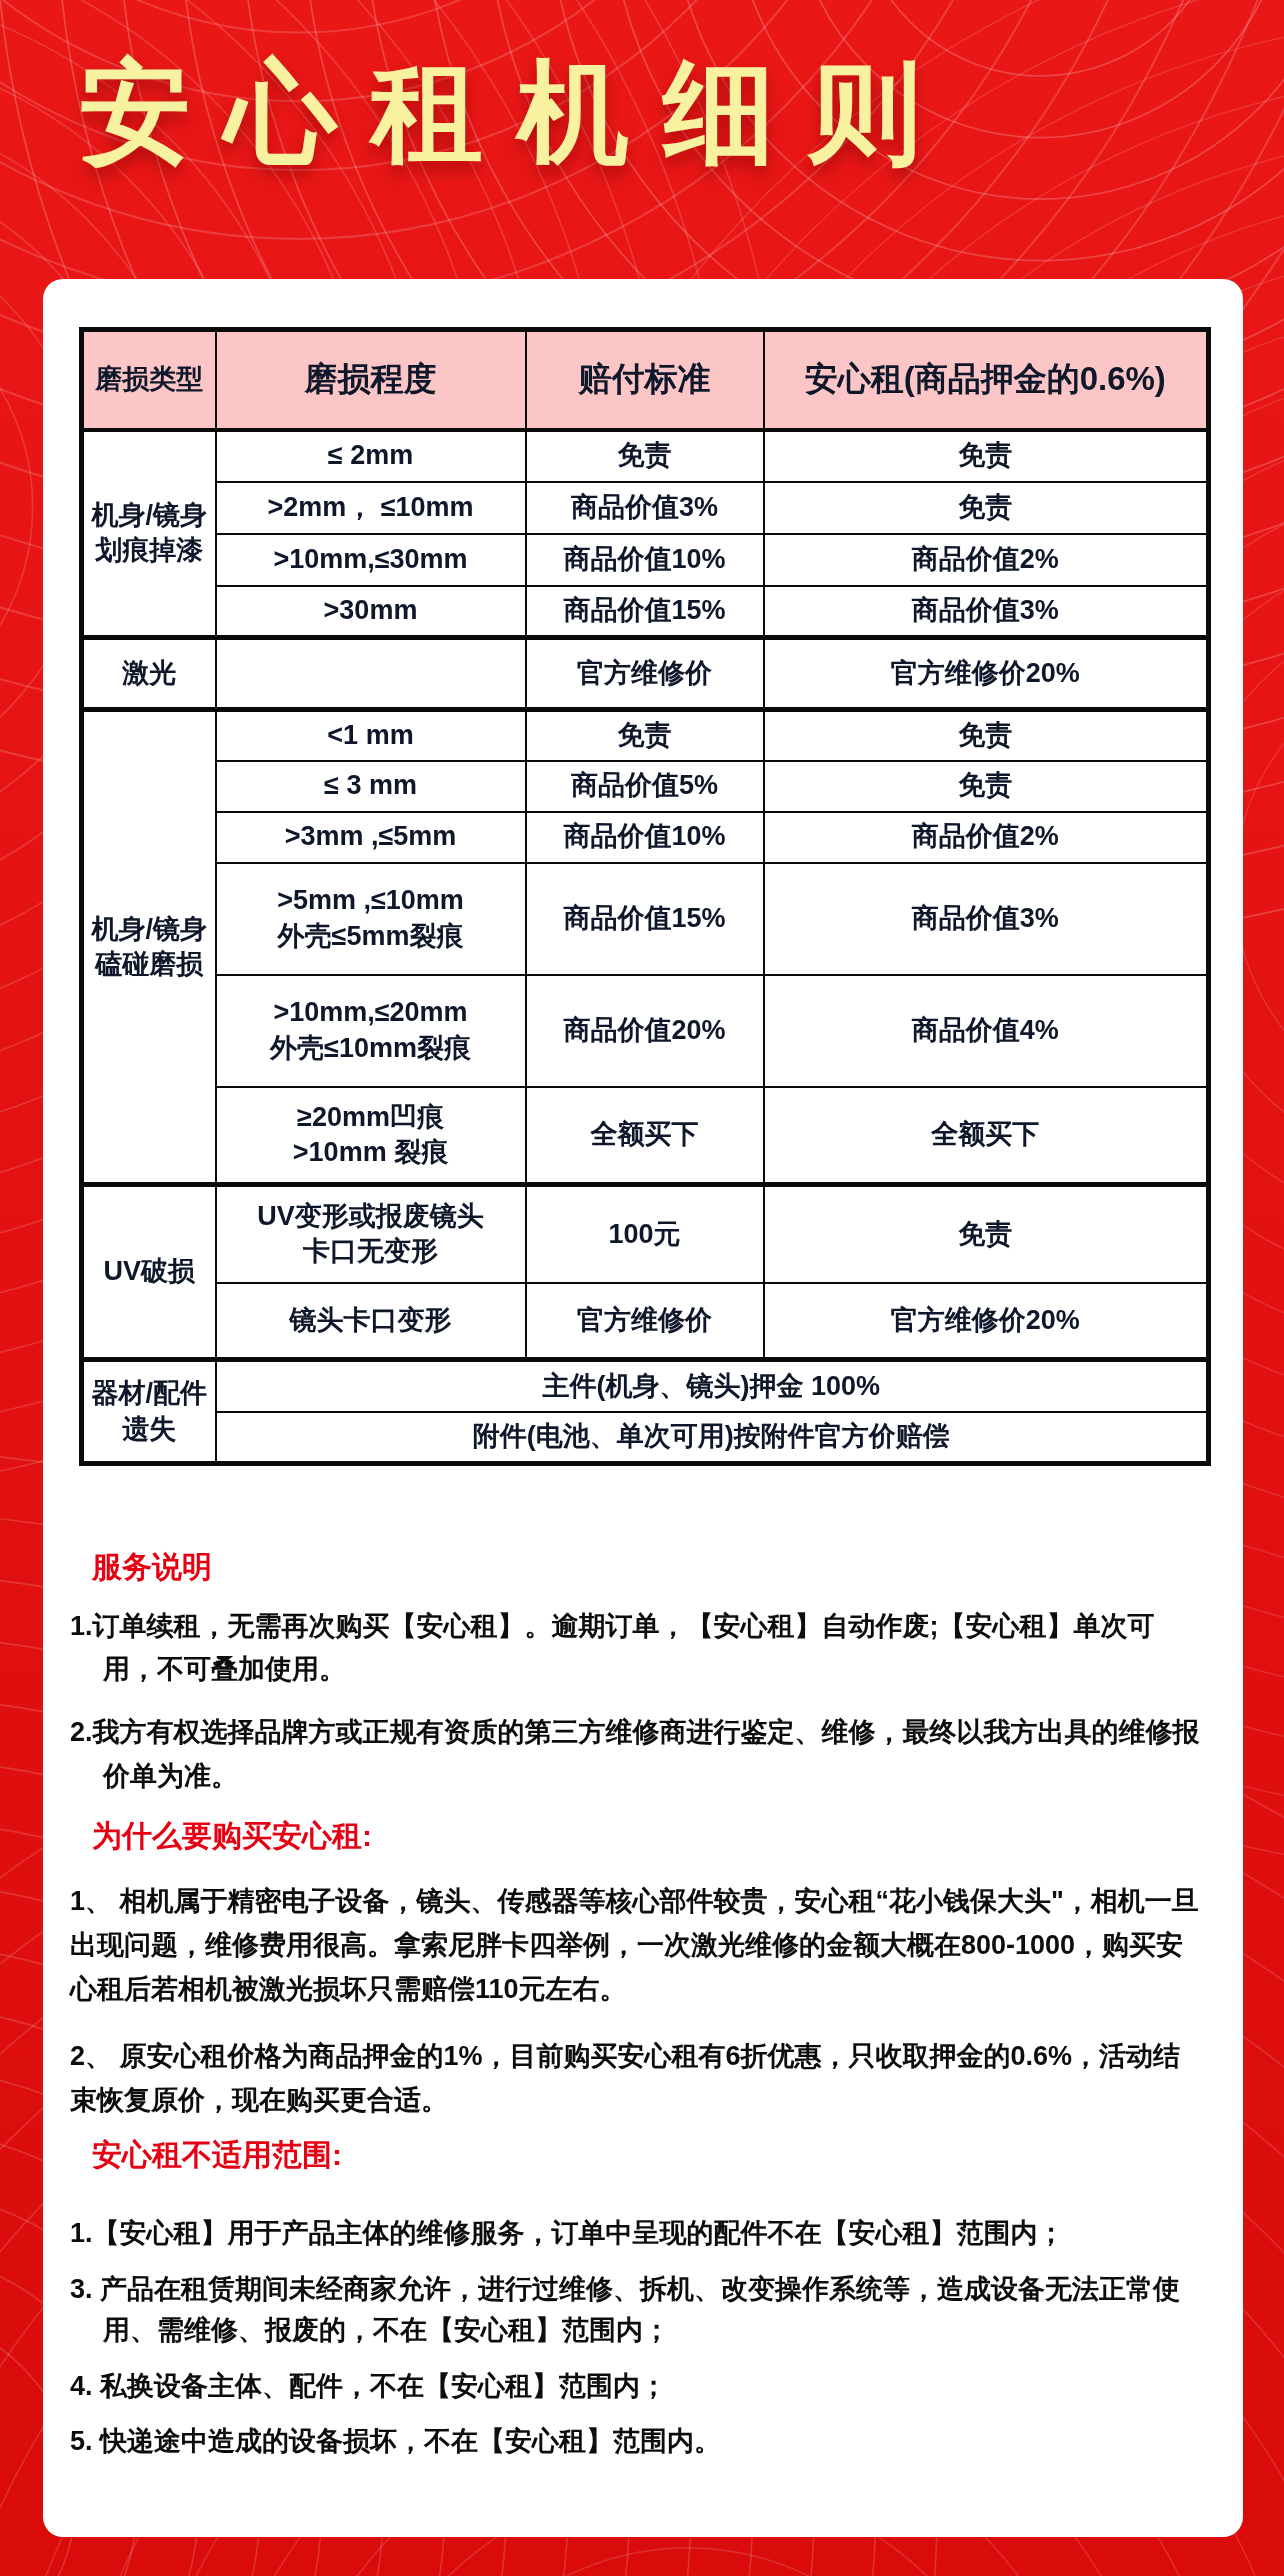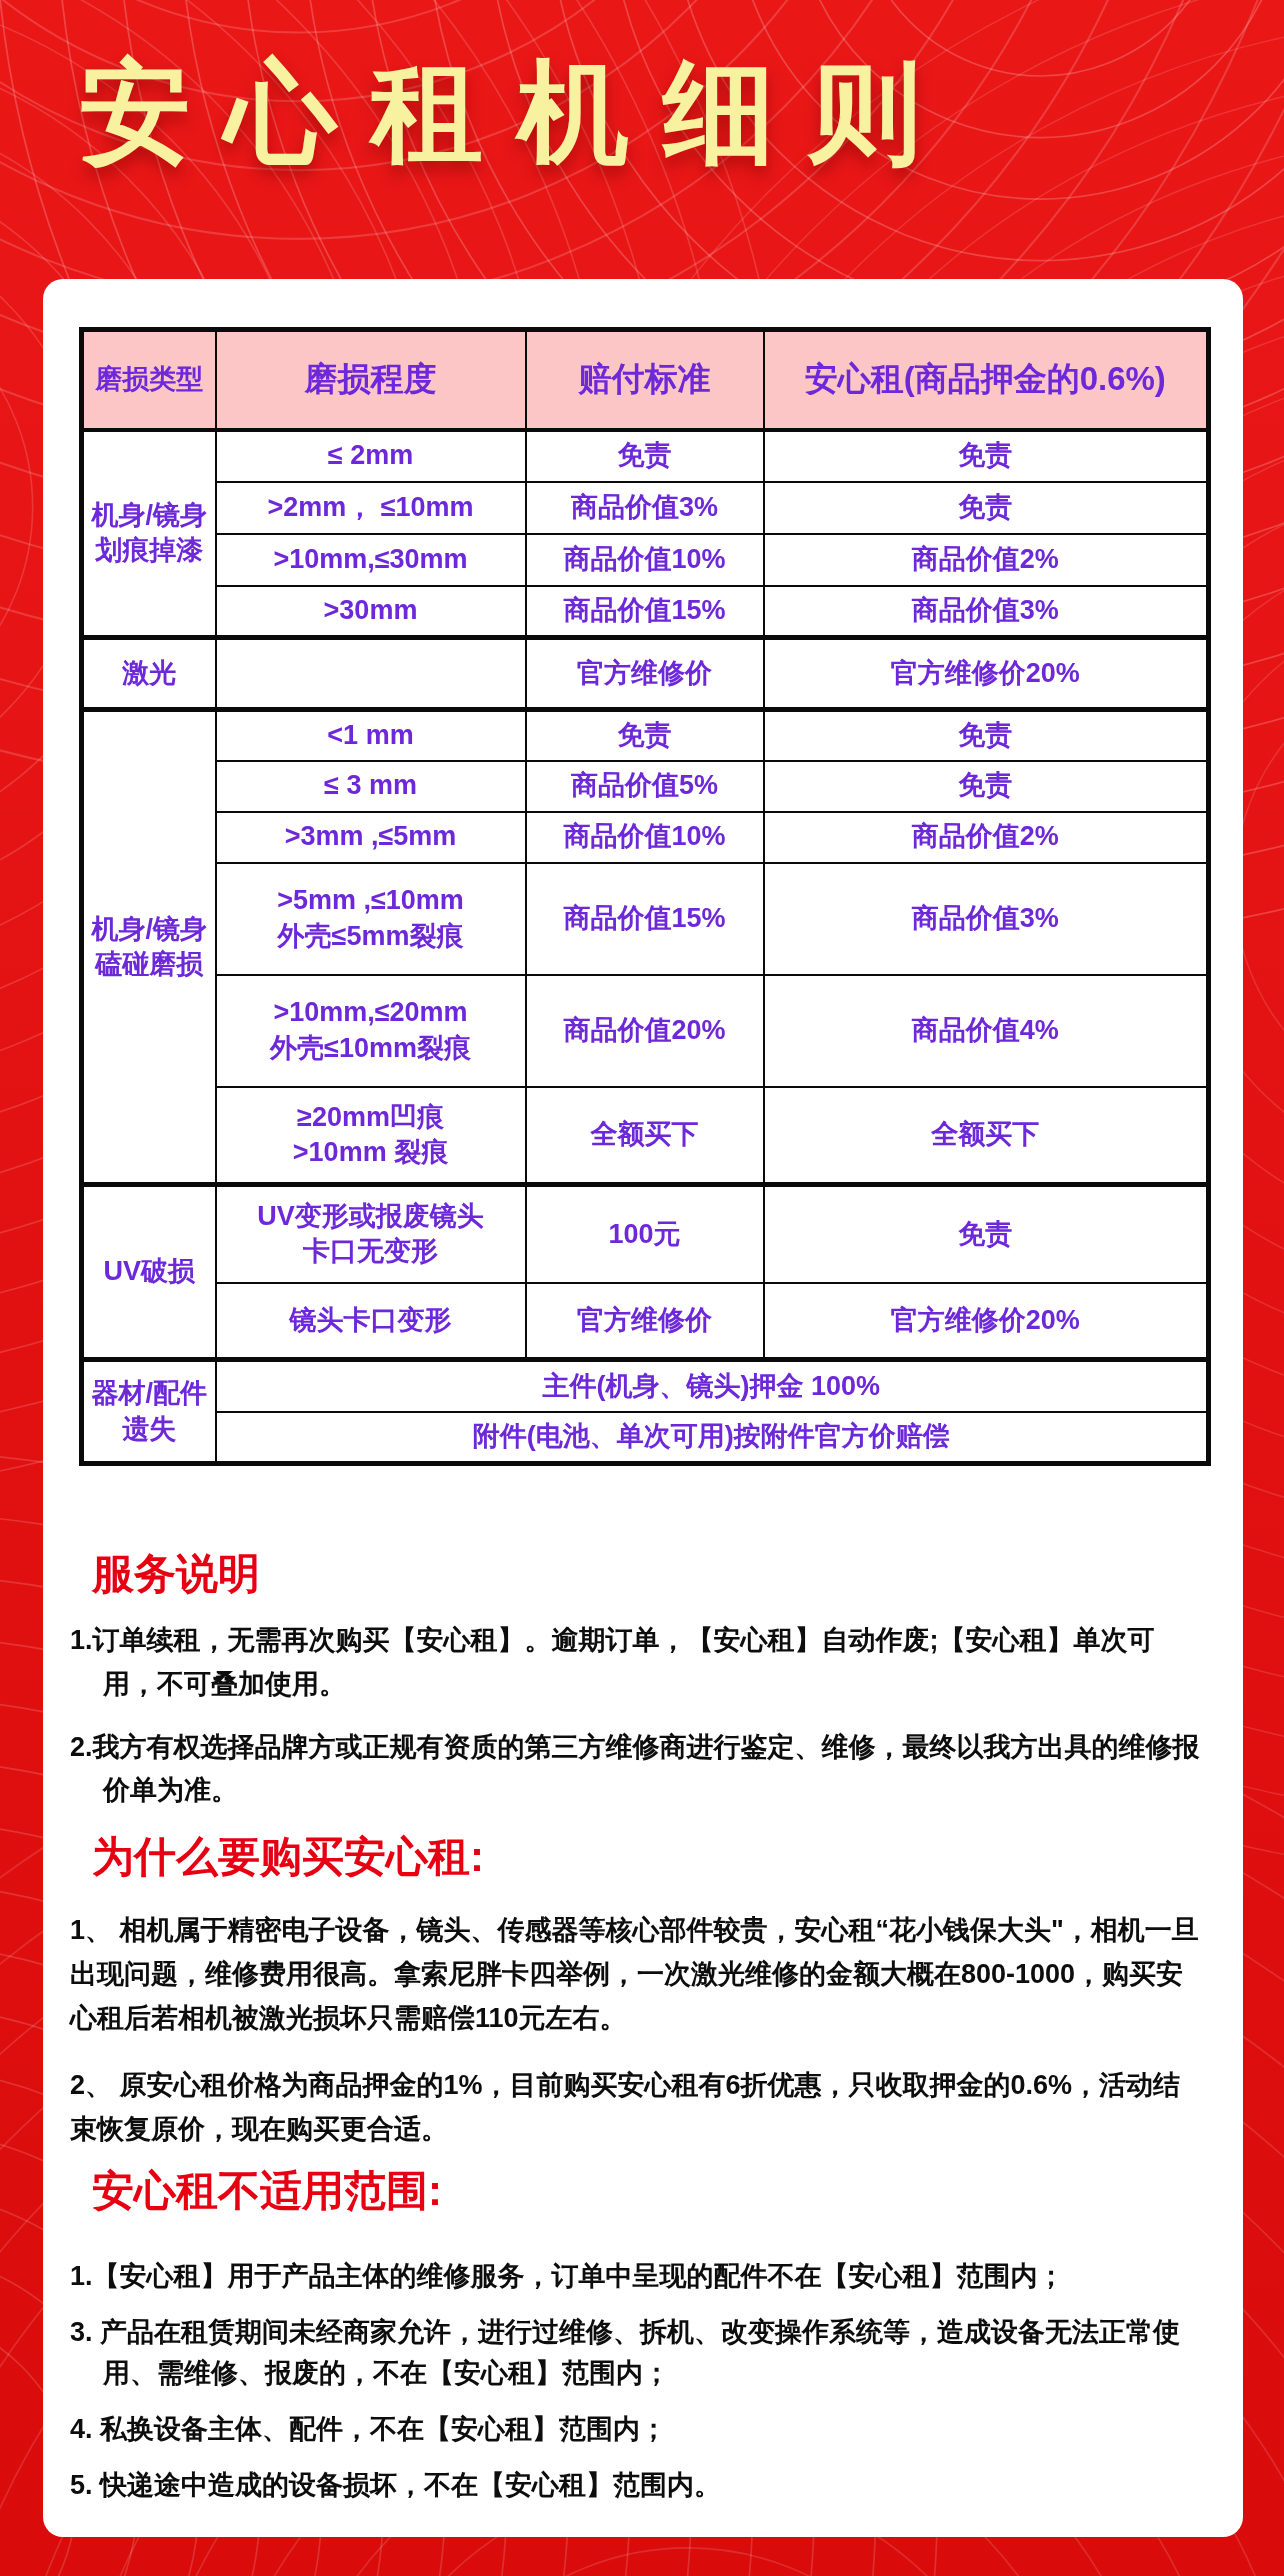--- a/index.html
+++ b/index.html
@@ -18,37 +18,37 @@
   .card{
     position:absolute;left:43px;top:279px;width:1200px;height:2258px;
     background:#ffffff;border-radius:20px;overflow:hidden;
   }
   table.dmg{
     border-collapse:collapse;table-layout:fixed;
     margin:48px 0 0 36px;width:1127px;
     border:5.4px solid #0a0a0a;
   }
   table.dmg th,table.dmg td{
-    border:2.7px solid #0a0a0a;color:#6d28d9;
+    border:2.7px solid #0a0a0a;color:#0f172a;
     font-weight:700;font-size:27px;line-height:1.3;
     padding:1.8px 5.4px;box-sizing:border-box;
   }
   table.dmg tr.hdr{height:100px;}
   table.dmg tr.hdr th{
     background:#fcc6c6;font-size:33px;font-weight:800;text-align:center;border-bottom-width:4.5px;
   }
   table.dmg tr.hdr th.small{font-size:27px;}
   td.grp{white-space:pre-line;text-align:center;font-weight:800;}
   td.deg{white-space:pre-line;text-align:center;padding-left:23.5px;}
   td.ctr{text-align:center;}
   tr.sep td{border-top-width:5.4px;}
   tr.h57{height:52px;} tr.h80{height:72px;} tr.h56{height:51px;}
   tr.h118{height:112px;} tr.h108{height:98px;} tr.h85{height:77px;}
   .sec-h{
-    margin:0 45px 20px 49px;font-size:42px;font-weight:900;color:#e60012;line-height:1.2;
+    margin:0 45px 20px 49px;font-size:30px;font-weight:900;color:#e60012;line-height:1.2;
   }
   .sec-h.svc{margin-top:83px;}
   .sec-h.why{margin-top:0;margin-bottom:25px;}
   .sec-h.scope{margin-top:-9px;margin-bottom:40px;}
   .item{
     margin:0 42px 20px 27px;font-size:27px;font-weight:700;color:#0d0d0d;line-height:1.6;
   }
   .item.hang{padding-left:33px;text-indent:-33px;}
   .item.why2{line-height:1.63;margin-bottom:23.5px;}
   .item.scope-it{line-height:1.53;margin-bottom:14.5px;}

